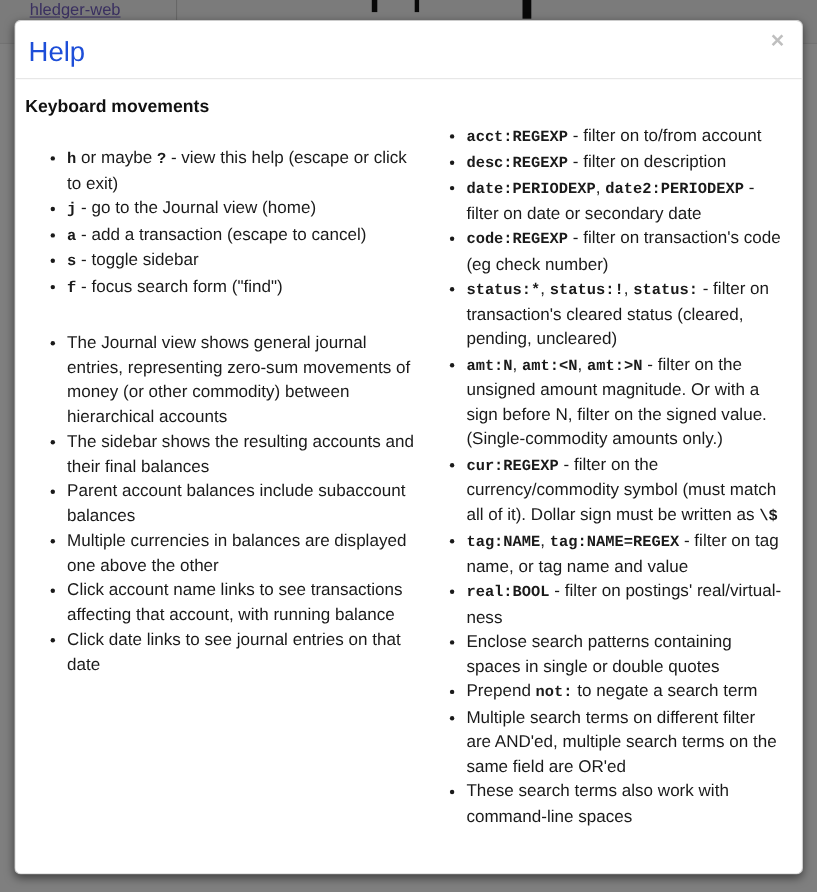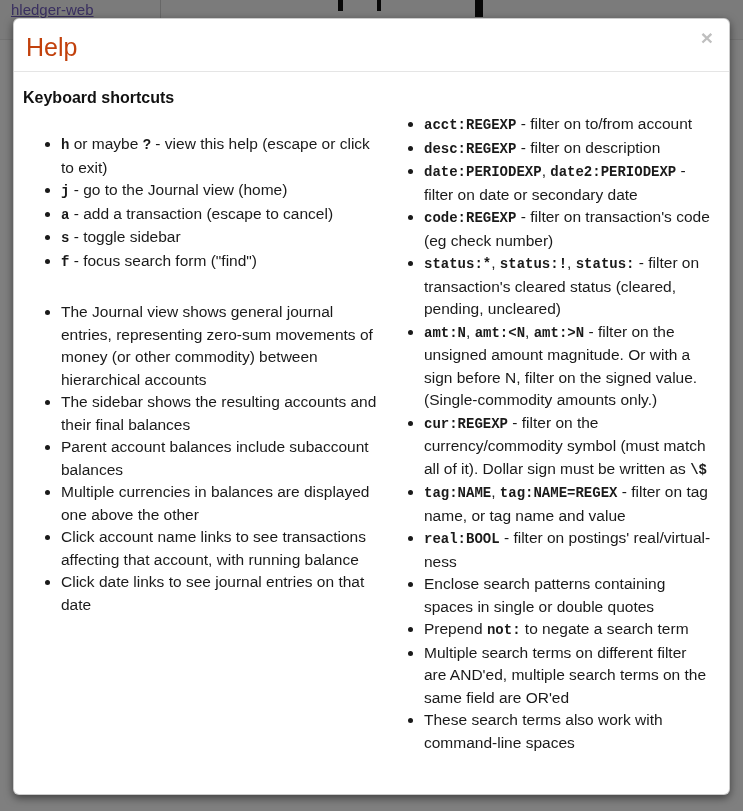--- a/index.html
+++ b/index.html
@@ -12,21 +12,21 @@
     color: #1a1a1a;
   }
 
   
   .page-bg { position: absolute; inset: 0; background: #fff; }
   .topbar {
     position: absolute; top: 0; left: 0; width: 100%; height: 40px;
     background: #f6f6f6; border-bottom: 1px solid #e7e7e7;
   }
   .brand {
-    position: absolute; left: 11px; top: 1px;
+    position: absolute; left: 27px; top: 1px;
     font-size: 15px; color: #7460c0; text-decoration: underline; cursor: pointer;
   }
   .topbar-divider { position: absolute; left: 160px; top: 0; height: 40px; width: 1px; background: #cfcfcf; }
   .frag { position: absolute; background: #111; }
   .frag1 { left: 338px; top: 0; width: 5px; height: 11px; }
   .frag2 { left: 377px; top: 0; width: 4px; height: 11px; }
   .frag3 { left: 475px; top: 0; width: 8px; height: 17px; }
 
   
   .backdrop { position: absolute; inset: 0; background: rgba(0,0,0,0.5); }
@@ -39,21 +39,21 @@
     border-radius: 6px;
     box-shadow: 0 3px 9px rgba(0,0,0,0.5);
     overflow: hidden;
   }
   .modal-header {
     position: relative; height: 53px;
     padding: 14px 16px 0 12px;
     border-bottom: 1px solid #e5e5e5;
   }
   .modal-title {
-    margin: 0; font-size: 25px; font-weight: 400; line-height: 28px; color: #c2410c;
+    margin: 0; font-size: 25px; font-weight: 400; line-height: 28px; color: #1d4ed8;
   }
   .close {
     position: absolute; right: 16px; top: 8px;
     border: 0; background: none; padding: 0;
     font-size: 21px; font-weight: bold; line-height: 21px;
     color: #bfbfbf; cursor: pointer;
     font-family: "Liberation Sans", sans-serif;
   }
   .modal-body {
     display: flex; align-items: flex-start;
@@ -94,21 +94,21 @@
 
 <div class="backdrop"></div>
 
 <div class="modal">
   <div class="modal-header">
     <h2 class="modal-title">Help</h2>
     <button class="close">×</button>
   </div>
   <div class="modal-body">
     <div class="col-left">
-        <h4 class="section-heading">Keyboard shortcuts</h4>
+        <h4 class="section-heading">Keyboard movements</h4>
         <ul>
           <li><code>h</code> or maybe <code>?</code> - view this help (escape or click to exit)</li>
           <li><code>j</code> - go to the Journal view (home)</li>
           <li><code>a</code> - add a transaction (escape to cancel)</li>
           <li><code>s</code> - toggle sidebar</li>
           <li><code>f</code> - focus search form ("find")</li>
         </ul>
         <ul>
           <li>The Journal view shows general journal entries, representing zero-sum movements of money (or other commodity) between hierarchical accounts</li>
           <li>The sidebar shows the resulting accounts and their final balances</li>

